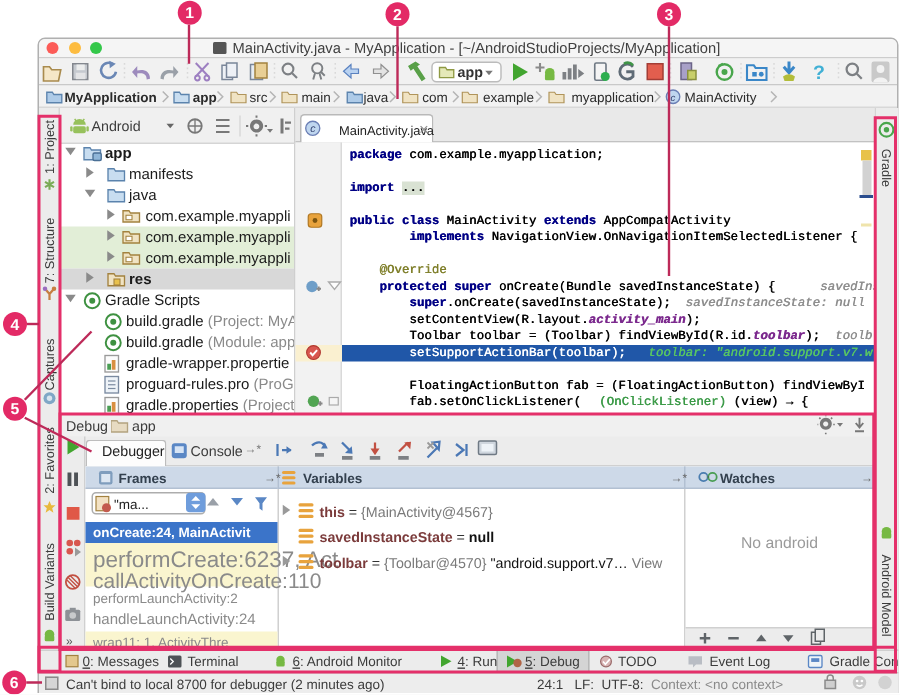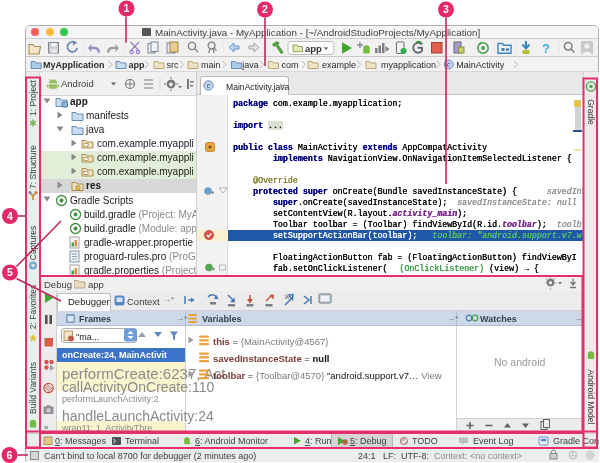--- a/index.html
+++ b/index.html
@@ -482,21 +482,21 @@
     <rect x="4" y="5" width="8" height="7" rx="1" fill="#e8a33d"></rect>
   </svg>
 
 <div class="abs" style="left:40px; top:291px; width:543px; height:20px; background:#ececec; border-bottom:1px solid #d0d0d0;"></div>
 <div class="abs" style="left:57px; top:293px; width:54px; height:18px; background:#fdfdfd; border:1px solid #bdbdbd; border-bottom:none; border-radius:3px 3px 0 0;"></div>
 <div class="abs" style="left:68px; top:296px; font-size:9.5px; color:#222;">Debugger</div>
 <svg class="abs" style="left:114px; top:295px;" width="11" height="11" viewBox="0 0 11 11">
     <rect x="0.5" y="0.5" width="10" height="10" rx="2" fill="#5a87c5"></rect>
     <rect x="2.5" y="2.5" width="6" height="4.5" fill="#d6e4f5"></rect>
   </svg>
-<div class="abs" style="left:127px; top:296px; font-size:9.5px; color:#3c3c3c;">Context</div>
+<div class="abs" style="left:127px; top:296px; font-size:9.5px; color:#3c3c3c;">Console</div>
 <div class="abs" style="left:163px; top:295px; font-size:8px; color:#777;">→*</div>
 <svg class="abs" style="left:183px; top:293px;" width="150" height="16" viewBox="0 0 150 16">
   <g stroke-width="1.5" fill="none">
     <path d="M2 3 v8 M5 7 h6" stroke="#4b78b5"></path>
       <path d="M8 4.5 l3.5 2.5 -3.5 2.5" fill="#4b78b5" stroke="none"></path>
     <g transform="translate(24,0)">
         <path d="M1 4 c3 -3 7 -3 9 1" stroke="#4b78b5"></path>
         <path d="M9.5 2 l2 4 -4.5 0 z" fill="#4b78b5" stroke="none"></path>
         <rect x="3" y="9" width="6" height="2.5" fill="#7d8084" stroke="none"></rect>
       </g>
@@ -608,21 +608,21 @@
   <path d="M96 5 l4 5 4 -5 z" fill="#5a87c5"></path>
   <path d="M112 4.5 l8 0 -3 4 v5 l-2 -1.5 v-3.5 z" fill="#5a87c5"></path>
 </svg>
 <div class="abs" style="left:57px; top:347.5px; width:128px; height:14.5px; background:#3b74c9;"></div>
 <div class="abs" style="left:62px; top:350px; font-size:9px; font-weight:bold; color:#fff; white-space:nowrap;">onCreate:24, MainActivit</div>
 <div class="abs" style="left:57px; top:362px; width:128px; height:29px; background:#faf5cf;"></div>
 <div class="abs" style="left:57px; top:420.5px; width:128px; height:12.5px; background:#faf5cf;"></div>
 <div class="abs" style="left:62px; top:364.5px; font-size:15px; color:#8a8a8a; white-space:nowrap;">performCreate:6237, Act</div>
 <div class="abs" style="left:62px; top:379px; font-size:14px; color:#8a8a8a; white-space:nowrap;">callActivityOnCreate:110</div>
 <div class="abs" style="left:62px; top:393.5px; font-size:9px; color:#8a8a8a; white-space:nowrap;">performLaunchActivity:2</div>
-<div class="abs" style="left:62px; top:408px; font-size:14px; color:#8a8a8a; white-space:nowrap;">handleLaunchActivity:24</div>
+<div class="abs" style="left:62px; top:408px; font-size:10px; color:#8a8a8a; white-space:nowrap;">handleLaunchActivity:24</div>
 <div class="abs" style="left:62px; top:422.5px; font-size:9px; color:#8a8a8a; white-space:nowrap;">wrap11: 1, ActivityThre</div>
 
 <svg class="abs" style="left:185px; top:326px;" width="271" height="107" viewBox="0 0 271 107">
   <g fill="#9a9a9a">
       <path d="M3.5 10.5 l5 3.5 -5 3.5 z"></path>
       <path d="M3.5 44.5 l5 3.5 -5 3.5 z"></path>
     </g>
   <g fill="#e8a33d">
     <g transform="translate(14,9.5)">
         <rect x="0" y="0" width="10" height="2.2" rx="1"></rect>

